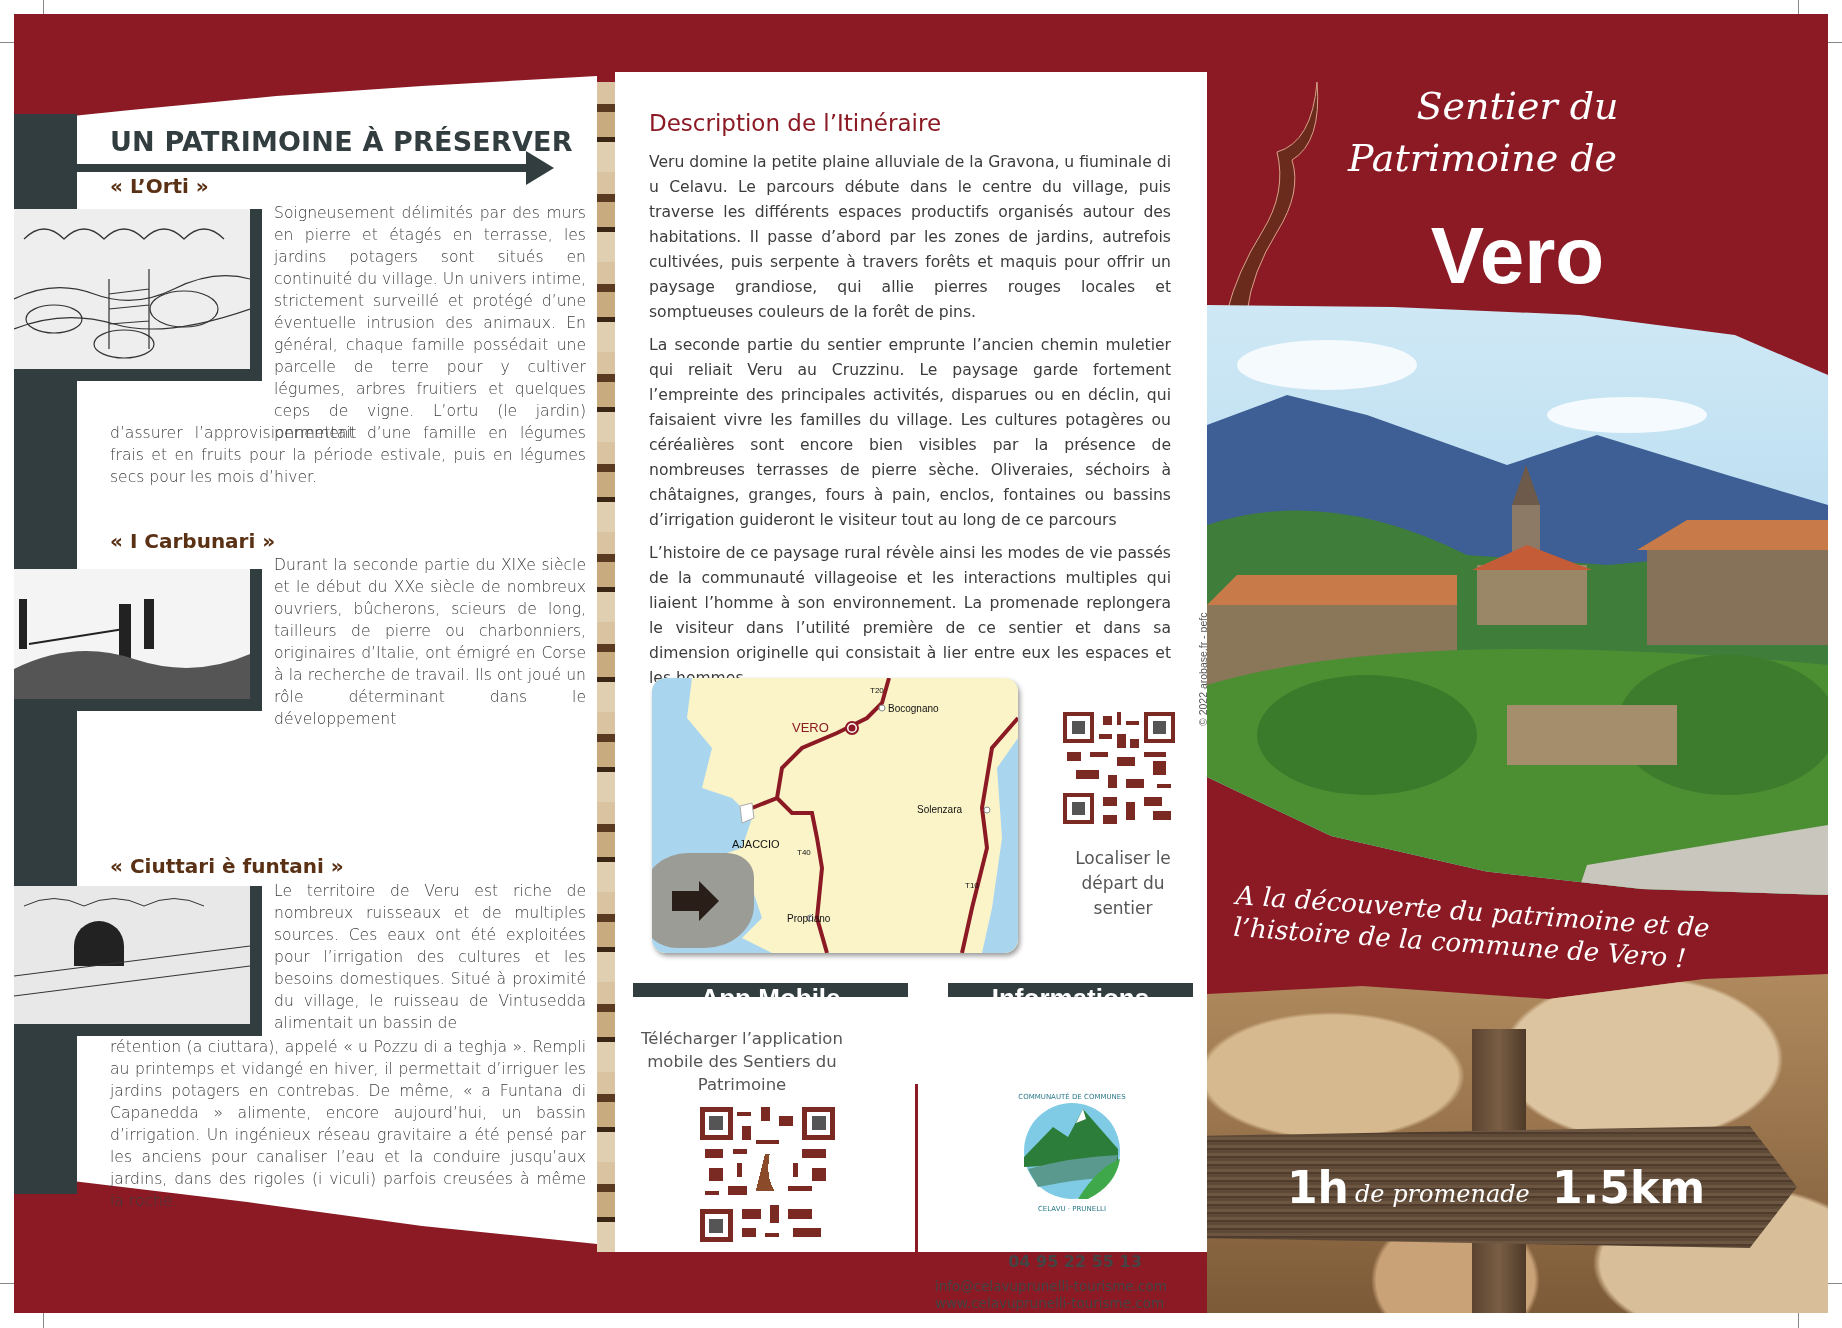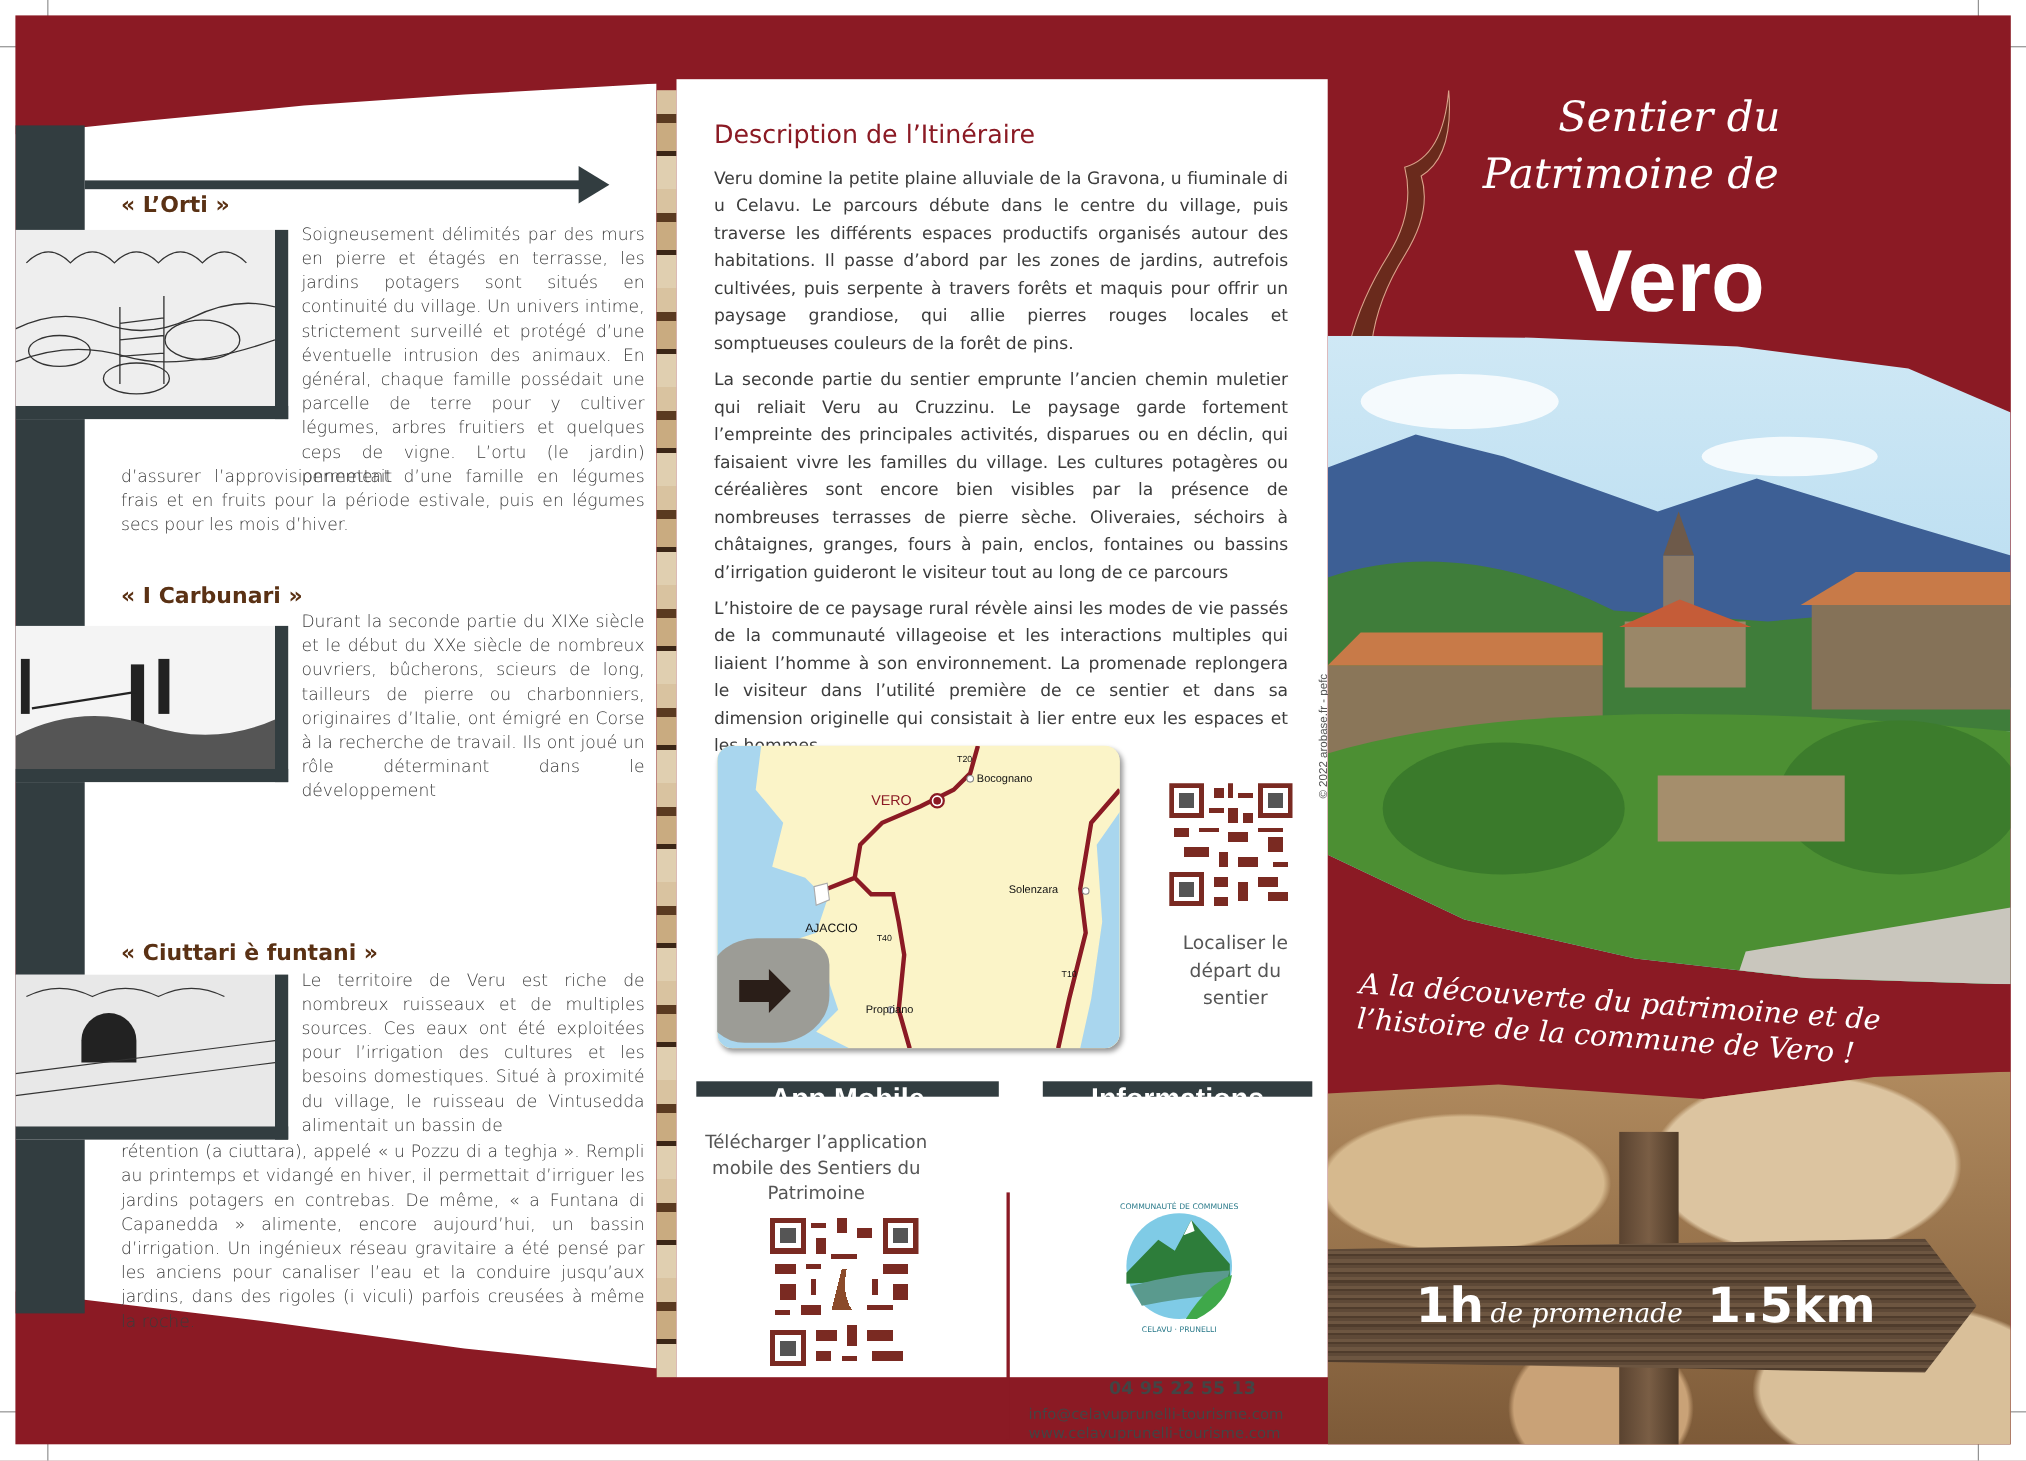--- a/index.html
+++ b/index.html
@@ -71,20 +71,21 @@
 <div class="crop" style="left:0;top:1283px;width:30px;height:1px;"></div>
 <div class="crop" style="left:43px;top:1296px;width:1px;height:32px;"></div>
 <div class="crop" style="left:1812px;top:1283px;width:30px;height:1px;"></div>
 <div class="crop" style="left:1798px;top:1296px;width:1px;height:32px;"></div>
 
 <div class="sheet">
 
   <div class="left-panel">
     <div class="left-white"></div>
     <div class="dark-bar"></div>
+    <div class="h-title">UN PATRIMOINE À PRÉSERVER</div>
     <div class="h-line"></div>
     <div class="h-arrow"></div>
 
     <div class="sec-title" style="top:160px;">« L’Orti »</div>
     <div class="sketch" style="top:195px;width:236px;height:160px;">
       <svg viewBox="0 0 236 160">
           <rect width="236" height="160" fill="#eee"></rect>
         <g stroke="#333" fill="none" stroke-width="1.2">
           <path d="M0 90 Q40 70 80 85 T160 80 T236 70"></path>
             <path d="M0 120 Q50 100 100 115 T236 100"></path>

